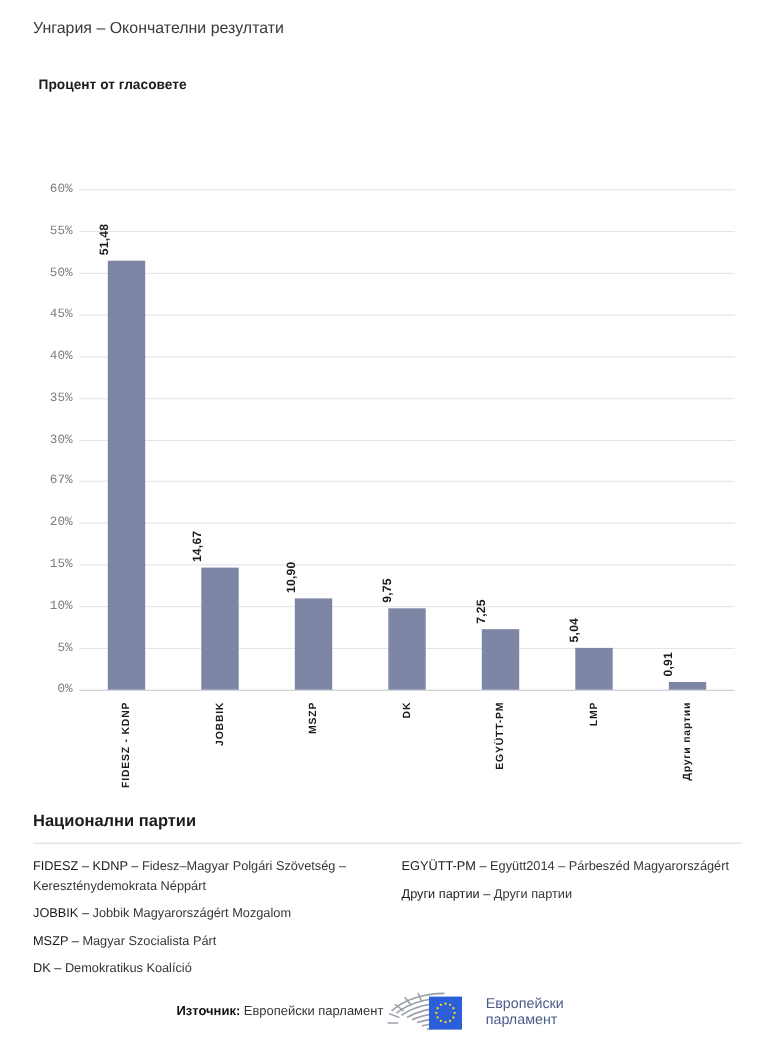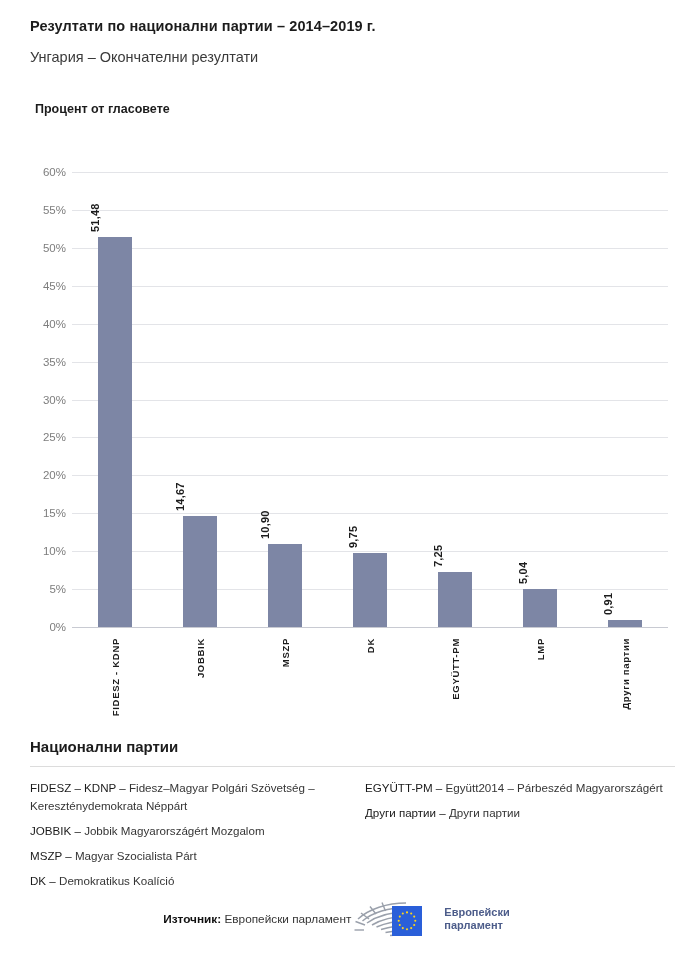--- a/index.html
+++ b/index.html
@@ -48,21 +48,21 @@
   .plot-area {
     position: absolute;
     left: 72px; top: 22px;
     width: 596px; height: 455px;
   }
   .gridline {
     position: absolute; left: 0; width: 100%;
     height: 1px; background: #e3e4e8;
   }
   .gridline.baseline { background: #c8cad2; }
-  .ylabels { position: absolute; left: 0; top: 22px; width: 66px; height: 455px; }
+  .ylabels { position: absolute; left: 0; top: 22px; width: 66px; height: 455px; font-family: Liberation Mono, monospace; }
   .ylabel {
     position: absolute; right: 0;
     transform: translateY(-50%);
     font-size: 11.5px;
     color: #7d7d7d;
     text-align: right;
     white-space: nowrap;
   }
 
   .bars-layer { position: absolute; left: 0; top: 0; width: 100%; height: 100%; }
@@ -147,45 +147,44 @@
     display: flex;
     align-items: center;
     justify-content: center;
   }
   .source-text { font-size: 11.8px; color: #353535; }
   .source-text b { color: #111; font-weight: bold; }
 
   .ep-logo { display: flex; align-items: center; gap: 7px; }
   .ep-logo-mark { display: block; }
   .ep-logo-text {
-    font-size: 11px;
-    font-weight: bold;
+    font-size: 13px;
+    font-weight: normal;
     color: #4c5c8a;
     line-height: 1.18;
   }
 </style>
 </head>
 <body>
 
 <div class="page-header">
-  <div class="main-title">Резултати по национални партии – 2014–2019 г.</div>
   <div class="sub-title">Унгария – Окончателни резултати</div>
   <div class="chart-caption">Процент от гласовете</div>
 </div>
 
 <div class="chart-wrap">
   <div class="ylabels" id="ylabels">
       <div class="ylabel" style="top: 0px;">60%</div>
       <div class="ylabel" style="top: 37.9167px;">55%</div>
       <div class="ylabel" style="top: 75.8333px;">50%</div>
       <div class="ylabel" style="top: 113.75px;">45%</div>
       <div class="ylabel" style="top: 151.667px; text-align: center;">40%</div>
       <div class="ylabel" style="top: 189.583px;">35%</div>
       <div class="ylabel" style="top: 227.5px;">30%</div>
-      <div class="ylabel" style="top: 265.417px;">25%</div>
+      <div class="ylabel" style="top: 265.417px;">67%</div>
       <div class="ylabel" style="top: 303.333px;">20%</div>
       <div class="ylabel" style="top: 341.25px;">15%</div>
       <div class="ylabel" style="top: 379.167px;">10%</div>
       <div class="ylabel" style="top: 417.083px;">5%</div>
       <div class="ylabel" style="top: 455px;">0%</div>
     </div>
   <div class="plot-area">
     <div id="gridlines">
         <div class="gridline" style="top: 0px;"></div>
         <div class="gridline" style="top: 37.9167px;"></div>

